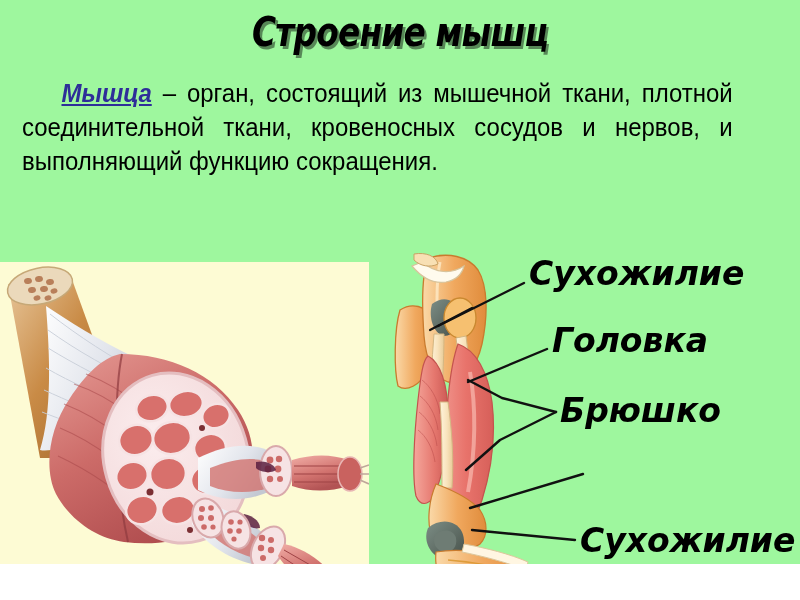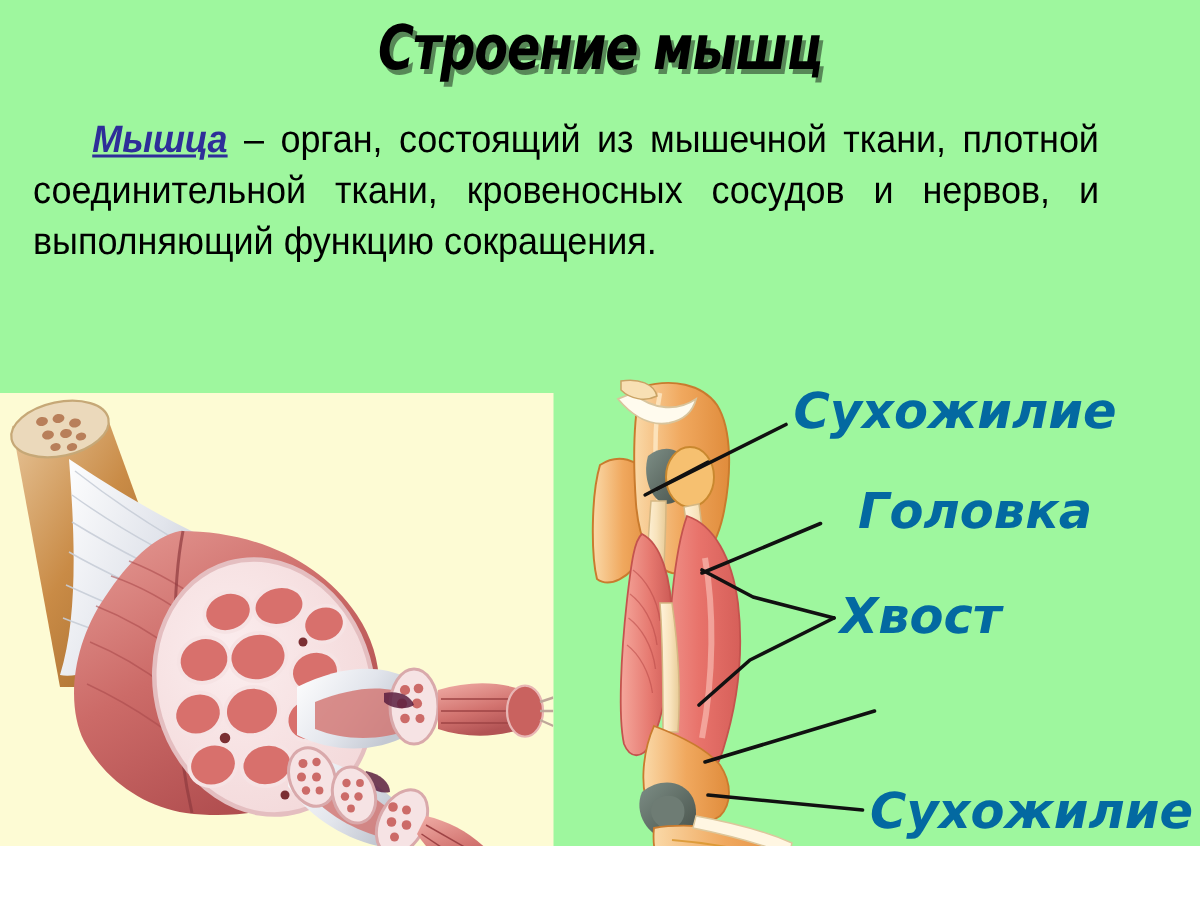--- a/index.html
+++ b/index.html
@@ -96,26 +96,26 @@
   }
 
   
   .label {
     position: absolute;
     font-family: "DejaVu Sans", sans-serif;
     font-weight: 700;
     font-style: italic;
     font-size: 33px;
     line-height: 36px;
-    color: #0369a1;
+    color: #000000;
     white-space: nowrap;
     letter-spacing: 0px;
   }
   #label-0 { left: 529px; top: 256px; }
-  #label-1 { left: 552px; top: 323px; margin-left: 20px; }
+  #label-1 { left: 552px; top: 323px; }
   #label-2 { left: 560px; top: 393px; }
   #label-3 { left: 588px; top: 452px; }
   #label-4 { left: 580px; top: 523px; }
 </style>
 </head>
 <body>
 
 <div id="slide">
 
   <div id="title">Строение мышц</div>
@@ -379,18 +379,18 @@
       <path d="M583,474 L470,508"></path>
 
       <path d="M575,540 L472,530"></path>
     </g>
   </svg>
 
   <div class="label" id="label-0">Сухожилие</div>
 
   <div class="label" id="label-1">Головка</div>
 
-  <div class="label" id="label-2">Хвост</div>
+  <div class="label" id="label-2">Брюшко</div>
 
 
   <div class="label" id="label-4">Сухожилие</div>
 
 </div>
 
 </body></html>

